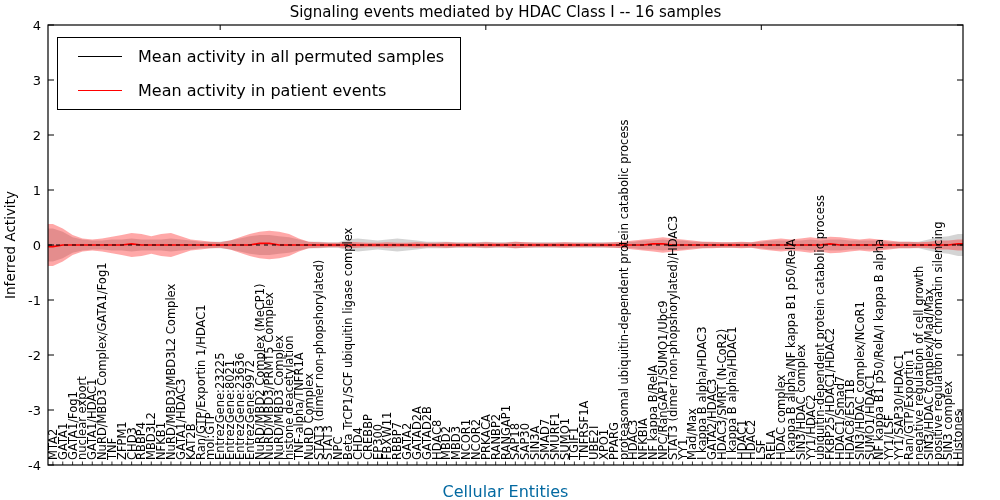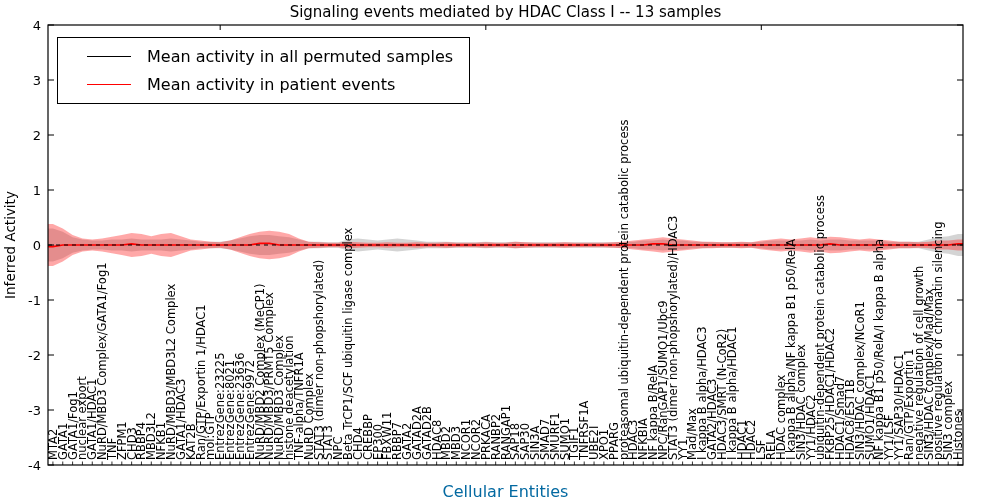--- a/index.html
+++ b/index.html
@@ -5,32 +5,32 @@
   html,body{margin:0;padding:0;background:#fff;}
   .figure{position:relative;width:1000px;height:500px;background:#ffffff;
           font-family:"DejaVu Sans","Liberation Sans",sans-serif;overflow:hidden;}
   .chart-title{position:absolute;top:3px;left:48px;width:915px;text-align:center;
                font-size:15px;color:#000;}
   .xlabel{position:absolute;top:482px;left:48px;width:915px;text-align:center;
           font-size:16px;color:#0369a1;}
   .ylabel{position:absolute;top:245px;left:10px;transform:translate(-50%,-50%) rotate(-90deg);
           font-size:13.5px;color:#000;white-space:nowrap;}
   .legend{position:absolute;left:57px;top:37px;background:#fff;border:1.5px solid #000;
-          padding:9px 16px 9px 29px;display:flex;flex-direction:column;gap:9px;z-index:5;}
+          padding:9px 16px 9px 20px;display:flex;flex-direction:column;gap:15px;z-index:5;}
   .legend-item{display:flex;align-items:center;gap:16px;}
   .legend-line{width:44px;height:0;border-top:1.7px solid #000;}
   .legend-label{font-size:16px;color:#000;white-space:nowrap;}
   svg{position:absolute;top:0;left:0;}
   svg text{font-family:"DejaVu Sans","Liberation Sans",sans-serif;fill:#000;}
 </style>
 </head>
 <body>
 
 <div class="figure">
-  <div class="chart-title">Signaling events mediated by HDAC Class I -- 13 samples</div>
+  <div class="chart-title">Signaling events mediated by HDAC Class I -- 16 samples</div>
 
   <svg id="plot" width="1000" height="500">
       <defs>
         <clipPath id="plotclip">
           <rect x="48" y="25" width="915" height="440"></rect>
         </clipPath>
       </defs>
       <g clip-path="url(#plotclip)">
         <path d="M 48 228.5 L 52.92 228.50 L 62.76 231.80 L 72.60 237.30 L 82.44 239.50 L 92.27 240.60 L 102.11 240.60 L 111.95 239.50 L 121.79 239.50 L 131.63 238.40 L 141.47 239.50 L 151.31 239.50 L 161.15 239.50 L 170.98 238.40 L 180.82 239.50 L 190.66 240.60 L 200.50 241.70 L 210.34 241.70 L 220.18 241.70 L 230.02 240.60 L 239.85 238.40 L 249.69 236.20 L 259.53 235.10 L 269.37 235.10 L 279.21 236.20 L 289.05 237.30 L 298.89 239.50 L 308.73 241.70 L 318.56 241.70 L 328.40 242.25 L 338.24 242.25 L 348.08 239.50 L 357.92 238.40 L 367.76 239.50 L 377.60 240.60 L 387.44 239.50 L 397.27 238.40 L 407.11 239.50 L 416.95 240.60 L 426.79 241.70 L 436.63 241.70 L 446.47 241.70 L 456.31 242.25 L 466.15 242.25 L 475.98 242.25 L 485.82 241.70 L 495.66 242.25 L 505.50 242.25 L 515.34 241.70 L 525.18 242.25 L 535.02 242.25 L 544.85 242.25 L 554.69 242.25 L 564.53 242.25 L 574.37 242.25 L 584.21 242.25 L 594.05 242.25 L 603.89 242.25 L 613.73 242.25 L 623.56 241.70 L 633.40 241.70 L 643.24 240.60 L 653.08 240.60 L 662.92 239.50 L 672.76 240.60 L 682.60 240.60 L 692.44 241.70 L 702.27 241.70 L 712.11 242.25 L 721.95 242.25 L 731.79 242.25 L 741.63 242.25 L 751.47 242.25 L 761.31 241.70 L 771.15 240.60 L 780.98 240.60 L 790.82 240.60 L 800.66 240.60 L 810.50 239.50 L 820.34 240.60 L 830.18 239.50 L 840.02 239.50 L 849.85 240.60 L 859.69 240.60 L 869.53 240.60 L 879.37 240.60 L 889.21 241.70 L 899.05 241.70 L 908.89 241.70 L 918.73 241.70 L 928.56 239.50 L 938.40 237.30 L 948.24 236.20 L 958.08 234.00 L 963 234.00 L 963 256.00 L 958.08 256.00 L 948.24 253.80 L 938.40 252.70 L 928.56 250.50 L 918.73 248.30 L 908.89 248.30 L 899.05 248.30 L 889.21 248.30 L 879.37 249.40 L 869.53 249.40 L 859.69 249.40 L 849.85 249.40 L 840.02 250.50 L 830.18 250.50 L 820.34 249.40 L 810.50 250.50 L 800.66 249.40 L 790.82 249.40 L 780.98 249.40 L 771.15 249.40 L 761.31 248.30 L 751.47 247.75 L 741.63 247.75 L 731.79 247.75 L 721.95 247.75 L 712.11 247.75 L 702.27 248.30 L 692.44 248.30 L 682.60 249.40 L 672.76 249.40 L 662.92 250.50 L 653.08 249.40 L 643.24 249.40 L 633.40 248.30 L 623.56 248.30 L 613.73 247.75 L 603.89 247.75 L 594.05 247.75 L 584.21 247.75 L 574.37 247.75 L 564.53 247.75 L 554.69 247.75 L 544.85 247.75 L 535.02 247.75 L 525.18 247.75 L 515.34 248.30 L 505.50 247.75 L 495.66 247.75 L 485.82 248.30 L 475.98 247.75 L 466.15 247.75 L 456.31 247.75 L 446.47 248.30 L 436.63 248.30 L 426.79 248.30 L 416.95 249.40 L 407.11 250.50 L 397.27 251.60 L 387.44 250.50 L 377.60 249.40 L 367.76 250.50 L 357.92 251.60 L 348.08 250.50 L 338.24 247.75 L 328.40 247.75 L 318.56 248.30 L 308.73 248.30 L 298.89 250.50 L 289.05 252.70 L 279.21 253.80 L 269.37 254.90 L 259.53 254.90 L 249.69 253.80 L 239.85 251.60 L 230.02 249.40 L 220.18 248.30 L 210.34 248.30 L 200.50 248.30 L 190.66 249.40 L 180.82 250.50 L 170.98 251.60 L 161.15 250.50 L 151.31 250.50 L 141.47 250.50 L 131.63 251.60 L 121.79 250.50 L 111.95 250.50 L 102.11 249.40 L 92.27 249.40 L 82.44 250.50 L 72.60 252.70 L 62.76 258.20 L 52.92 261.50 L 48 261.50 Z" fill="#999999" fill-opacity="0.42" stroke="none"></path>
         <path d="M 48 224.1 L 52.92 224.10 L 62.76 228.50 L 72.60 235.10 L 82.44 238.40 L 92.27 239.50 L 102.11 238.40 L 111.95 236.75 L 121.79 235.10 L 131.63 232.90 L 141.47 234.00 L 151.31 236.20 L 161.15 234.00 L 170.98 232.90 L 180.82 236.20 L 190.66 239.50 L 200.50 240.60 L 210.34 241.70 L 220.18 242.25 L 230.02 240.60 L 239.85 237.30 L 249.69 234.00 L 259.53 231.80 L 269.37 230.70 L 279.21 231.80 L 289.05 234.00 L 298.89 238.40 L 308.73 241.70 L 318.56 242.25 L 328.40 242.80 L 338.24 242.80 L 348.08 241.70 L 357.92 242.25 L 367.76 242.80 L 377.60 242.80 L 387.44 242.25 L 397.27 242.80 L 407.11 242.80 L 416.95 242.25 L 426.79 242.80 L 436.63 242.80 L 446.47 242.25 L 456.31 242.80 L 466.15 242.80 L 475.98 242.80 L 485.82 242.25 L 495.66 242.80 L 505.50 242.80 L 515.34 241.70 L 525.18 242.25 L 535.02 242.80 L 544.85 242.80 L 554.69 242.80 L 564.53 242.25 L 574.37 242.80 L 584.21 242.80 L 594.05 242.80 L 603.89 242.80 L 613.73 242.25 L 623.56 241.70 L 633.40 240.60 L 643.24 239.50 L 653.08 238.40 L 662.92 237.30 L 672.76 238.40 L 682.60 239.50 L 692.44 240.60 L 702.27 241.70 L 712.11 241.70 L 721.95 242.25 L 731.79 242.25 L 741.63 241.70 L 751.47 242.25 L 761.31 240.60 L 771.15 239.50 L 780.98 238.40 L 790.82 239.50 L 800.66 238.40 L 810.50 237.30 L 820.34 238.40 L 830.18 236.75 L 840.02 237.30 L 849.85 238.40 L 859.69 239.50 L 869.53 238.40 L 879.37 239.50 L 889.21 240.60 L 899.05 241.70 L 908.89 241.70 L 918.73 242.25 L 928.56 241.70 L 938.40 240.60 L 948.24 240.60 L 958.08 239.50 L 963 239.50 L 963 250.50 L 958.08 250.50 L 948.24 249.40 L 938.40 249.40 L 928.56 248.30 L 918.73 247.75 L 908.89 248.30 L 899.05 248.30 L 889.21 249.40 L 879.37 250.50 L 869.53 251.60 L 859.69 250.50 L 849.85 251.60 L 840.02 252.70 L 830.18 253.25 L 820.34 251.60 L 810.50 252.70 L 800.66 251.60 L 790.82 250.50 L 780.98 251.60 L 771.15 250.50 L 761.31 249.40 L 751.47 247.75 L 741.63 248.30 L 731.79 247.75 L 721.95 247.75 L 712.11 248.30 L 702.27 248.30 L 692.44 249.40 L 682.60 250.50 L 672.76 251.60 L 662.92 252.70 L 653.08 251.60 L 643.24 250.50 L 633.40 249.40 L 623.56 248.30 L 613.73 247.75 L 603.89 247.20 L 594.05 247.20 L 584.21 247.20 L 574.37 247.20 L 564.53 247.75 L 554.69 247.20 L 544.85 247.20 L 535.02 247.20 L 525.18 247.75 L 515.34 248.30 L 505.50 247.20 L 495.66 247.20 L 485.82 247.75 L 475.98 247.20 L 466.15 247.20 L 456.31 247.20 L 446.47 247.75 L 436.63 247.20 L 426.79 247.20 L 416.95 247.75 L 407.11 247.20 L 397.27 247.20 L 387.44 247.75 L 377.60 247.20 L 367.76 247.20 L 357.92 247.75 L 348.08 248.30 L 338.24 247.20 L 328.40 247.20 L 318.56 247.75 L 308.73 248.30 L 298.89 251.60 L 289.05 256.00 L 279.21 258.20 L 269.37 259.30 L 259.53 258.20 L 249.69 256.00 L 239.85 252.70 L 230.02 249.40 L 220.18 247.75 L 210.34 248.30 L 200.50 249.40 L 190.66 250.50 L 180.82 253.80 L 170.98 257.10 L 161.15 256.00 L 151.31 253.80 L 141.47 256.00 L 131.63 257.10 L 121.79 254.90 L 111.95 253.25 L 102.11 251.60 L 92.27 250.50 L 82.44 251.60 L 72.60 254.90 L 62.76 261.50 L 52.92 265.90 L 48 265.90 Z" fill="#ff1a1a" fill-opacity="0.38" stroke="none"></path>

